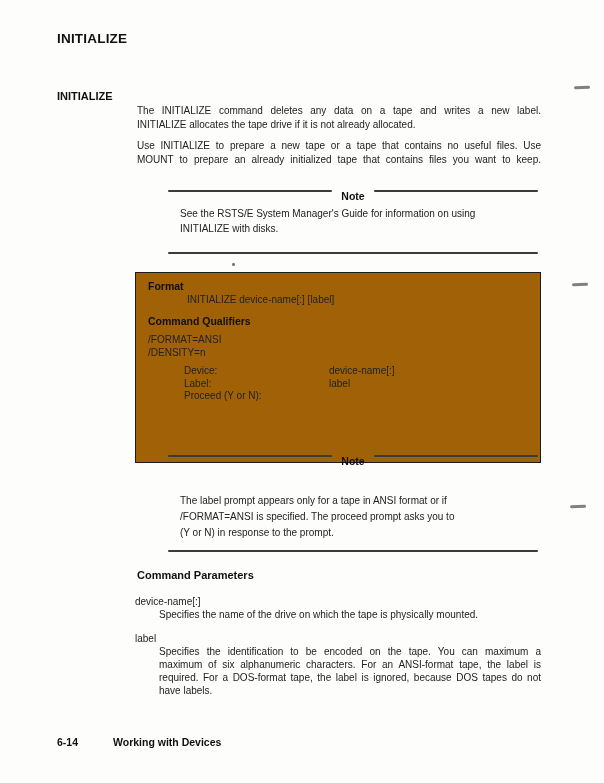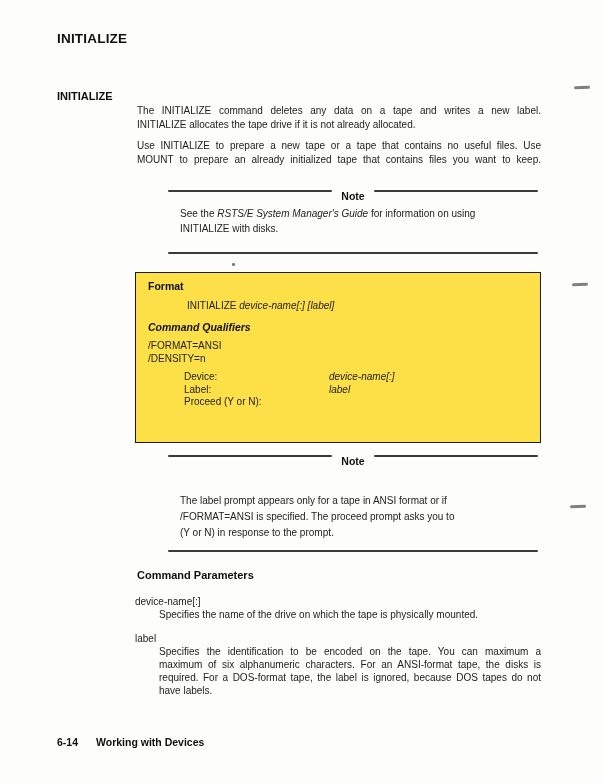--- a/index.html
+++ b/index.html
@@ -36,32 +36,32 @@
   .note-label { margin:0 9px; font-size:10.5px; font-weight:bold; color:#101010; }
   .note-body {
     padding-left:12px; padding-right:26px;
     font-size:10px; color:#222;
   }
   .note-1 .note-body { margin-top:2px; line-height:15px; }
   .note-2 .note-body { margin-top:24px; line-height:16px; }
   .note-close { height:2px; background:#3b3b3b; border-radius:1px; }
   .note-1 .note-close { margin-top:16px; }
   .note-2 .note-close { margin-top:9px; }
-  .it { font-style:italic; }
+  .it { }
 
   
   .format-box {
-    position:absolute; left:135px; top:272px; width:406px; height:171px;
+    position:absolute; left:135px; top:272px; width:406px; height:191px;
     border:1.5px solid #1c1c1c; box-sizing:border-box;
-    padding:7px 10px 0 12px; background:#fde047;
+    padding:7px 10px 0 12px; background:#a16207;
     font-size:10px; color:#222;
   }
   .box-heading { font-size:10.5px; font-weight:bold; color:#101010; line-height:13px; }
-  .box-syntax { margin-top:6px; line-height:13px;padding-left:39px; }
-  .box-subheading { margin-top:9px; font-size:10.5px; font-weight:bold; color:#101010; line-height:13px;font-style:italic; }
+  .box-syntax { line-height:13px;padding-left:39px; }
+  .box-subheading { margin-top:9px; font-size:10.5px; font-weight:bold; color:#101010; line-height:13px; }
   .qualifier-list { margin-top:6px; line-height:12.5px; }
   .prompt-table { margin-top:6px; line-height:12.5px; }
   .prompt-row { display:flex;padding-left:36px; }
   .prompt-name { width:145px; }
   .prompt-response { flex:1; }
 
   
   .cp-heading {
     position:absolute; left:137px; top:569px;
     font-size:11px; font-weight:bold; color:#101010;
@@ -69,21 +69,21 @@
   .param-list { position:absolute; left:135px; top:595px; width:406px; font-size:10px; color:#222; }
   .param-term { line-height:13px; }
   .param-def { margin-left:24px; line-height:13px; }
   .param-item + .param-item { margin-top:11px; }
 
   
   .footer {
     position:absolute; left:57px; top:736px; display:flex;
     font-size:10.5px; font-weight:bold; color:#101010;
   }
-  .footer-title { margin-left:18px; }
+  .footer-title { margin-left:35px; }
 
   
   .margin-mark {
     position:absolute; width:16px; height:2.5px;
     background:#555; border-radius:2px; opacity:0.75;
     transform:rotate(-2deg);
   }
   .mark-1 { left:574px; top:86px; }
   .mark-2 { left:572px; top:283px; }
   .mark-3 { left:570px; top:505px; }
@@ -167,21 +167,21 @@
     <div class="param-item">
       <div class="param-term">device-name[:]</div>
       <div class="param-def">
         <span class="tline">Specifies the name of the drive on which the tape is physically mounted.</span>
       </div>
     </div>
     <div class="param-item">
       <div class="param-term">label</div>
       <div class="param-def">
         <span class="tline just">Specifies the identification to be encoded on the tape. You can maximum a</span>
-        <span class="tline just">maximum of six alphanumeric characters. For an ANSI-format tape, the disks is</span>
+        <span class="tline just">maximum of six alphanumeric characters. For an ANSI-format tape, the label is</span>
         <span class="tline just">required. For a DOS-format tape, the label is ignored, because DOS tapes do not</span>
         <span class="tline">have labels.</span>
       </div>
     </div>
   </div>
 
   <div class="footer">
     <span>6-14</span>
     <span class="footer-title">Working with Devices</span>
   </div>

